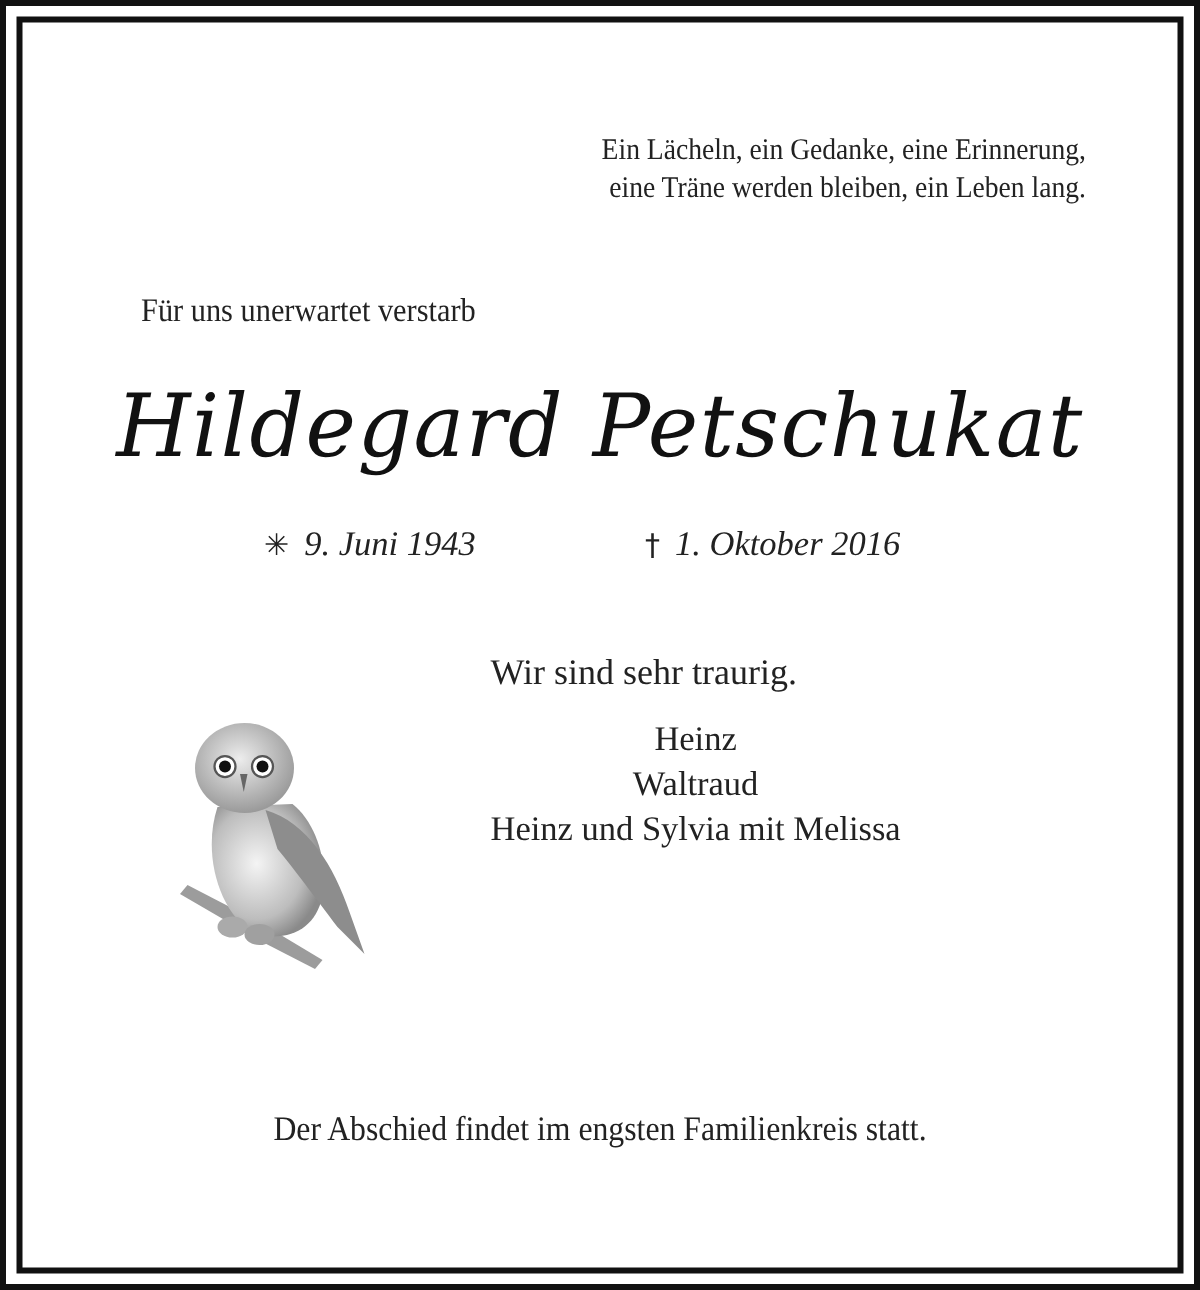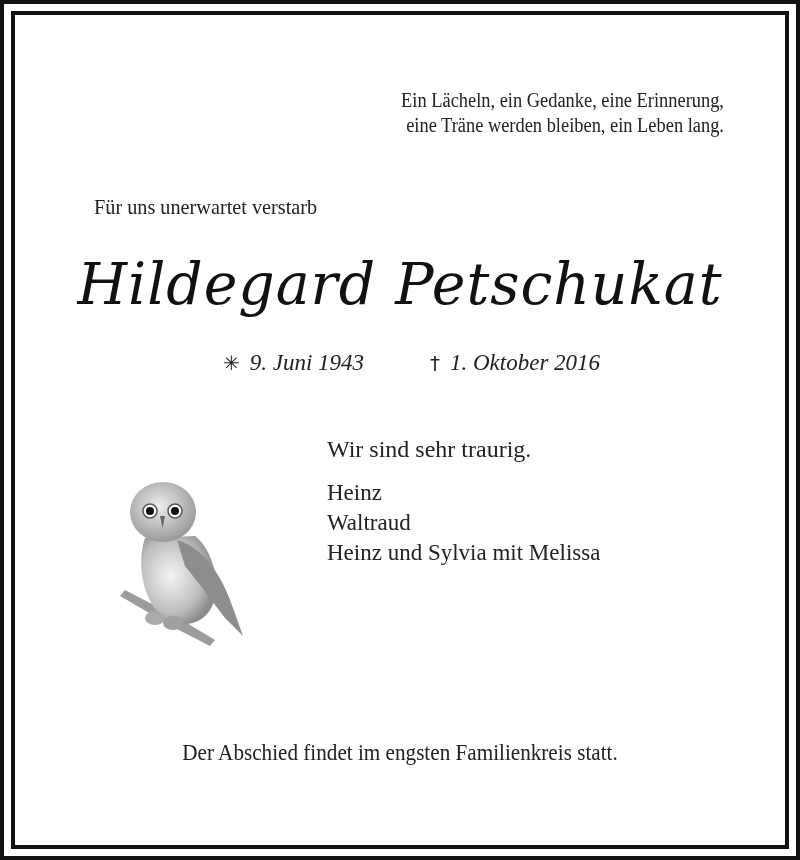--- a/index.html
+++ b/index.html
@@ -4,26 +4,26 @@
 <style>
   html, body { margin:0; padding:0; background:#fff; }
   body { width:800px; height:860px; position:relative; overflow:hidden; }
   .outer { position:absolute; left:0; top:0; width:800px; height:860px; box-sizing:border-box; border:4px solid #111; }
   .inner { position:absolute; left:11px; top:11px; width:778px; height:838px; box-sizing:border-box; border:4px solid #111; }
   .serif { font-family:"Liberation Serif", "DejaVu Serif", serif; color:#222; }
   .motto { position:absolute; right:76px; top:88px; text-align:right; font-size:20px; line-height:25px; transform:scaleX(0.92); transform-origin:right top; }
   .intro { position:absolute; left:94px; top:194px; font-size:22px; transform:scaleX(0.92); transform-origin:left top; }
   .name { position:absolute; left:0; width:800px; top:250px; text-align:center; font-family:"DejaVu Serif", serif; font-style:italic; font-size:58px; letter-spacing:1px; color:#111; transform:scaleX(0.98); }
   .dates { position:absolute; top:350px; font-size:23px; font-style:italic; color:#222; }
-  .born { left:176px;margin-left:47px; }
+  .born { left:176px; }
   .died { left:430px; }
   .sym { font-style:normal; margin-right:10px; font-family:"DejaVu Sans", sans-serif; font-size:20px; }
   .sad { position:absolute; left:327px; top:436px; font-size:24px; }
   .mourners { position:absolute; left:327px; top:478px; font-size:23px; line-height:30px; list-style:none; margin:0; padding:0; }
-  .mourners li { margin:0; padding:0; white-space:nowrap; }
+  .mourners li { margin:0; padding:0; white-space:nowrap;text-align:center; }
   .owl { position:absolute; left:115px; top:478px; width:140px; height:172px; }
   .farewell { position:absolute; left:0; width:800px; top:740px; text-align:center; font-size:23px; transform:scaleX(0.92); }
 </style>
 </head>
 <body>
 
 <div class="outer"></div>
 <div class="inner"></div>
 
 <div class="motto serif">

